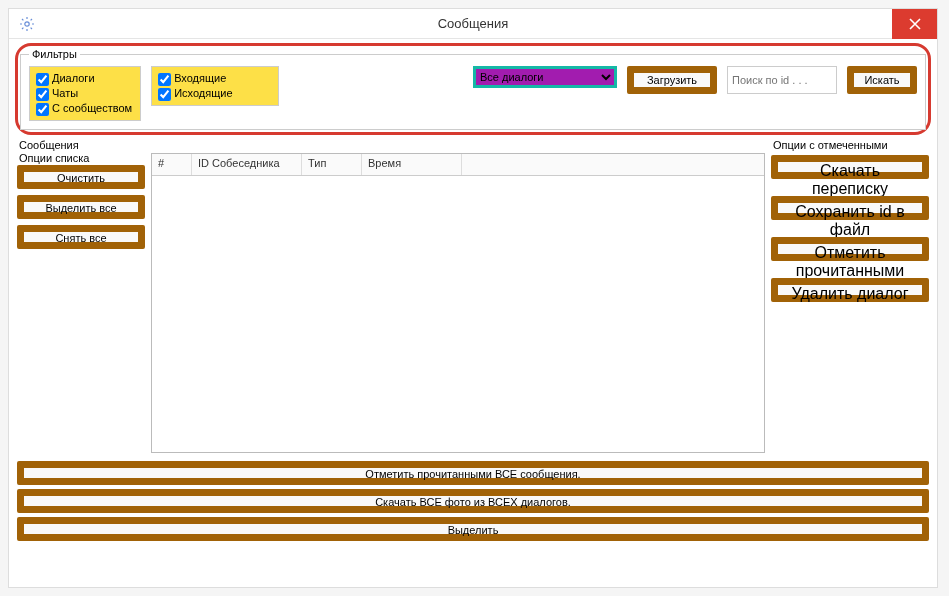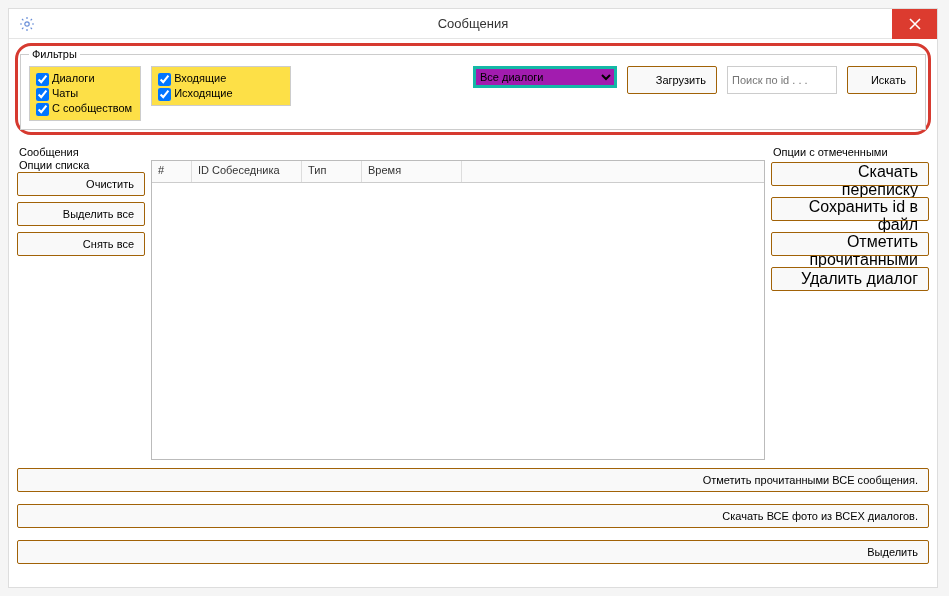--- a/index.html
+++ b/index.html
@@ -3,44 +3,44 @@
 <meta charset="utf-8">
 <style>
 * { box-sizing: border-box; margin: 0; padding: 0; }
 body { font-family: Tahoma, Arial, sans-serif; font-size: 11px; background: #f5f5f5; padding: 8px; }
 .window { background: #fff; border: 1px solid #ddd; width: 930px; height: 580px; position: relative; }
 .titlebar { height: 30px; display: flex; align-items: center; position: relative; border-bottom: 1px solid #e5e5e5; }
 .titlebar-icon { width: 16px; height: 16px; margin-left: 10px; }
 .titlebar-title { position: absolute; left: 50%; transform: translateX(-50%); font-size: 13px; color: #333; }
 .close-btn { position: absolute; right: 0; top: 0; width: 45px; height: 30px; background: #dc3b2f; color: #fff; display: flex; align-items: center; justify-content: center; cursor: pointer; font-size: 14px; }
 .body-wrap { padding: 4px 6px; }
-.highlight-wrap { border: 3px solid #d63a30; border-radius: 16px; padding: 2px; margin-bottom: 11px; }
+.highlight-wrap { border: 3px solid #d63a30; border-radius: 16px; padding: 2px; margin-bottom: 4px; }
 fieldset.filters { border: 1px solid #ccc; padding: 6px 8px 8px 8px; background: #fff; }
 fieldset.filters legend { font-size: 11px; padding: 0 3px; }
 .filters-row { display: flex; align-items: flex-start; gap: 10px; }
 .chk-group { border: 1px solid #ccc; padding: 4px 8px 4px 6px; background: #fde047; }
 .chk-group label { display: block; white-space: nowrap; line-height: 15px; }
 .chk-group input { vertical-align: middle; margin-right: 3px; }
 .filters-spacer { flex: 1; }
 .select-box { width: 144px; height: 22px; border: 3px solid #14b8a6; font-size: 11px; background: #a21caf; }
 .select-box option.selected-highlight { background: #3399ff; color: #fff; }
-.btn { background: #f9f9f9; border: 1px solid #a16207; padding: 0 10px; height: 28px; font-size: 11px; cursor: pointer; border-radius: 2px; min-width: 70px; text-align: right; }
+.btn { background: #f9f9f9; border: 7px solid #a16207; padding: 0 10px; height: 28px; font-size: 11px; cursor: pointer; border-radius: 2px; min-width: 70px; }
 .search-box { border: 1px solid #ccc; width: 110px; height: 28px; padding: 2px 4px; font-size: 11px; }
 .mid { display: flex; gap: 6px; margin-top: 2px; padding: 0 2px; }
 .left-col { width: 128px; }
 .left-col .sec-label { font-size: 11px; margin-bottom: 1px; margin-left: 2px; }
 .left-col .btn { width: 100%; margin-bottom: 6px; height: 24px; }
 .table-area { flex: 1; }
 .table-view { border: 1px solid #bbb; background: #fff; height: 300px; overflow: auto; }
 .table-header { display: flex; border-bottom: 1px solid #ccc; background: #fafafa; height: 22px; }
 .table-header .th { border-right: 1px solid #ddd; padding: 3px 6px; font-size: 11px; color: #333; }
 .right-col { width: 158px; }
 .right-col .sec-label { font-size: 11px; margin-bottom: 4px; margin-left: 2px; }
 .right-col .btn { width: 100%; margin-bottom: 6px; height: 24px; font-size: 16px; }
-.bottom-btns { margin-top: 8px; display: flex; flex-direction: column; gap: 12px; padding: 0 2px; }
+.bottom-btns { margin-top: 8px; display: flex; flex-direction: column; gap: 4px; padding: 0 2px; }
 .bottom-btns .btn { width: 100%; height: 24px; }
 .gear-svg { fill: none; stroke: #6a8fd8; stroke-width: 1.2; }
 </style>
 </head>
 <body>
 
 <div class="window">
   <div class="titlebar">
     <svg class="titlebar-icon gear-svg" viewBox="0 0 16 16">
         <circle cx="8" cy="8" r="2.2"></circle>
@@ -57,21 +57,21 @@
   <div class="body-wrap">
     <div class="highlight-wrap">
       <fieldset class="filters">
         <legend>Фильтры</legend>
         <div class="filters-row">
           <div class="chk-group">
             <label><input type="checkbox" checked="" style=""><span>Диалоги</span></label>
             <label><input type="checkbox" checked="" style=""><span>Чаты</span></label>
             <label><input type="checkbox" checked="" style=""><span>С сообществом</span></label>
           </div>
-          <div class="chk-group" style="width:140px">
+          <div class="chk-group" style="width:128px">
             <label><input type="checkbox" checked="" style=""><span>Входящие</span></label>
             <label><input type="checkbox" checked="" style=""><span>Исходящие</span></label>
           </div>
           <div class="filters-spacer"></div>
           <select class="select-box">
             <option class="selected-highlight" selected="">Все диалоги</option>
           </select>
           <button class="btn" style="min-width:90px">Загрузить</button>
           <input class="search-box" placeholder="Поиск по id . . ." style="">
           <button class="btn">Искать</button>

